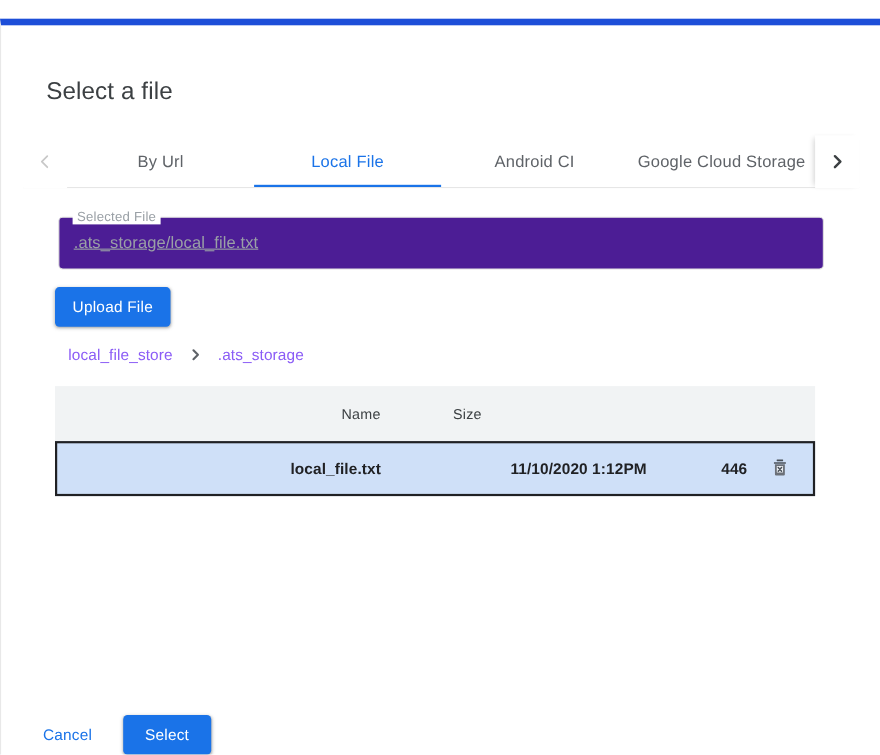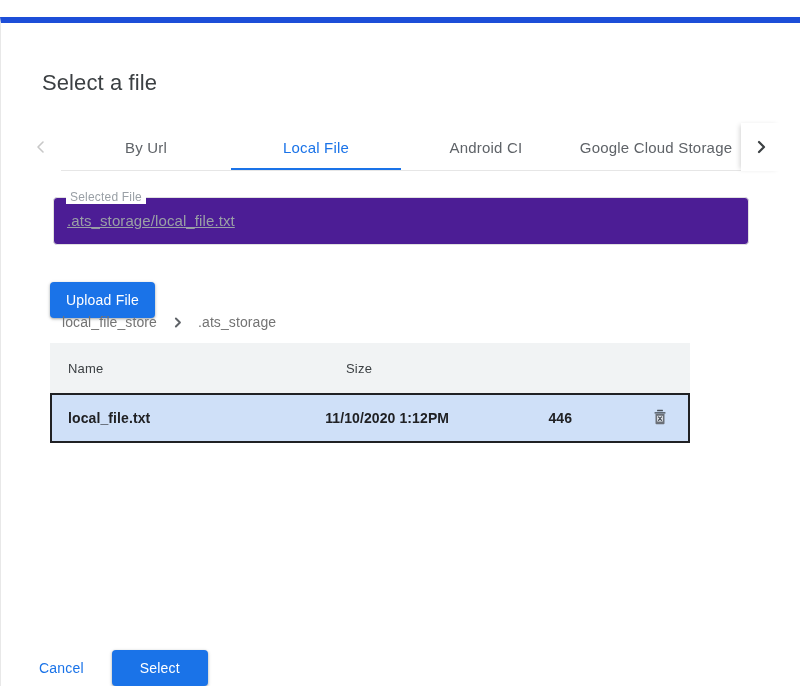--- a/index.html
+++ b/index.html
@@ -147,59 +147,60 @@
   
   .btn {
     font-family: "Liberation Sans", sans-serif;
     border: none;
     cursor: pointer;
     letter-spacing: 0.2px;
   }
   .btn-upload {
     position: absolute;
     left: 49px;
-    top: 259px;
+    top: 238px;
     height: 36px;
     padding: 0 16px;
     background: #1a73e8;
     color: #ffffff;
     font-size: 14px;
     border-radius: 4px;
     box-shadow: 0 1px 2px rgba(60,64,67,0.30), 0 1px 3px 1px rgba(60,64,67,0.15);
   }
 
   
   .breadcrumb {
     position: absolute;
     left: 61px;
     top: 290px;
     display: flex;
     align-items: center;
     height: 18px;
   }
   .crumb {
     font-size: 14px;
-    color: #737373;
+    color: #8b5cf6;
     letter-spacing: 0.1px;
     cursor: pointer;
     white-space: nowrap;
   }
   .crumb-sep {
     margin: 0 14px;
     display: flex;
     align-items: center;
   }
   .crumb-sep svg { stroke: #5f6368; display: block; }
 
   
   .table {
     position: absolute;
     left: 49px;
-    top: 320px;
-    width: 640px;
+    top: 328px;
+    width: 691px;
+    text-align: right;
   }
   .thead {
     display: flex;
     align-items: center;
     height: 50px;
     background: #f1f3f4;
   }
   .th {
     font-size: 13px;
     color: #3c4043;
@@ -256,21 +257,21 @@
     height: 36px;
     padding: 0 10px;
     background: transparent;
     color: #1a73e8;
     font-size: 14px;
     border-radius: 4px;
   }
   .btn-select {
     margin-left: 18px;
     height: 36px;
-    padding: 0 28px;
+    padding: 0 20px;
     background: #1a73e8;
     color: #ffffff;
     font-size: 14px;
     border-radius: 4px;
     box-shadow: 0 1px 2px rgba(60,64,67,0.30), 0 1px 3px 1px rgba(60,64,67,0.15);
   }
 
   .corner-mark {
     position: absolute;
     right: 2px;

